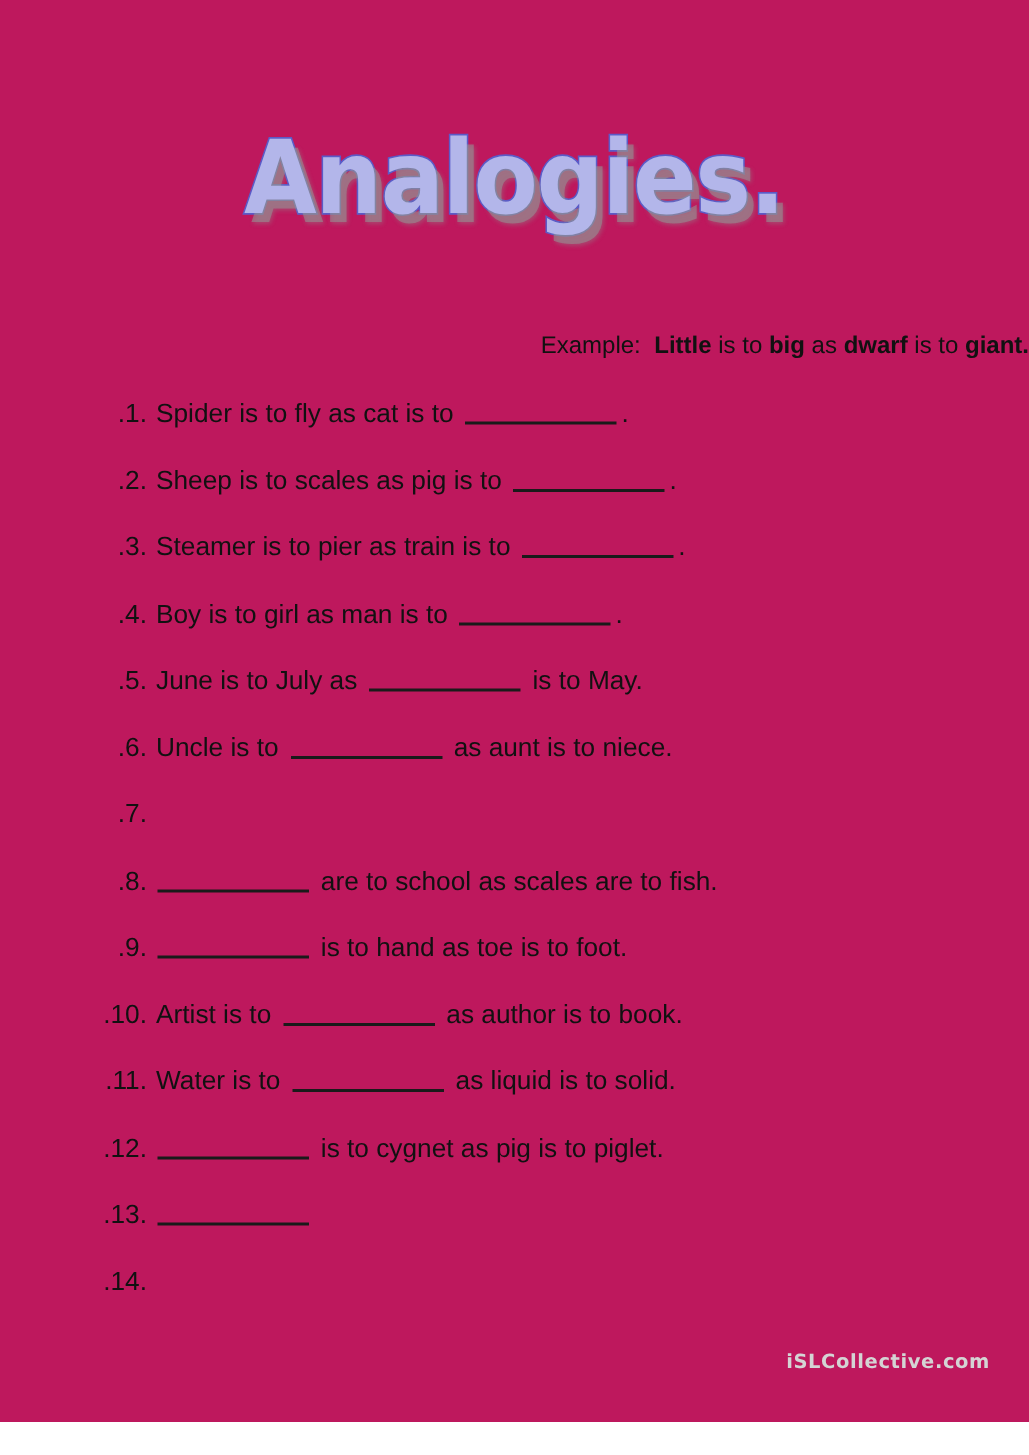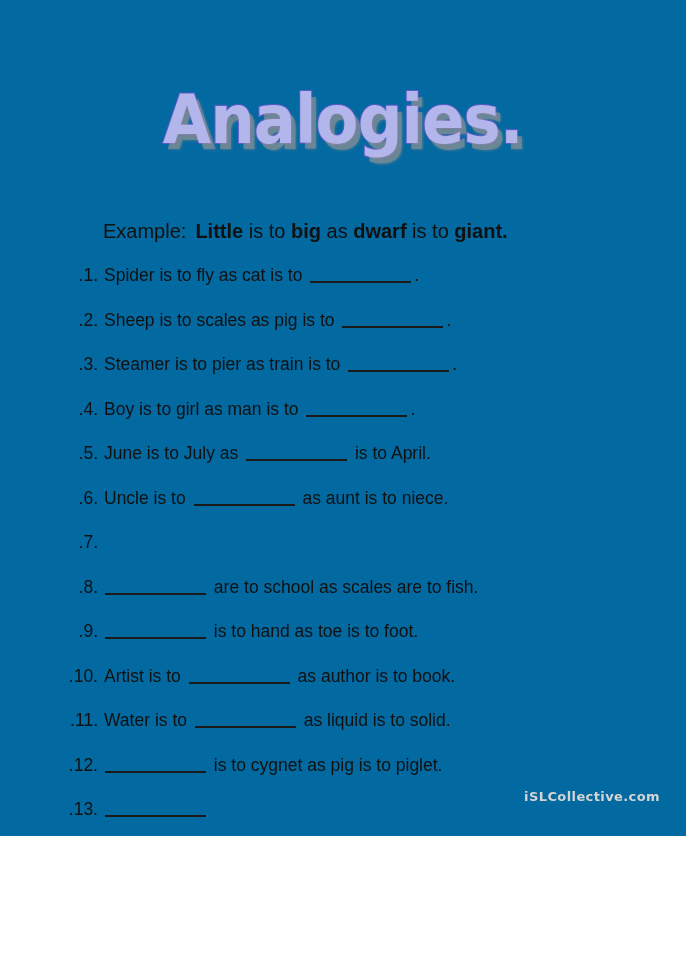--- a/index.html
+++ b/index.html
@@ -10,22 +10,22 @@
   }
 
   body {
     font-family: "Liberation Sans", sans-serif;
     color: #1a1a1a;
   }
 
   #page {
     position: relative;
     width: 686px;
-    height: 836px;
-    background: #0369a1;
+    height: 948px;
+    background: #be185d;
     overflow: hidden;
     margin: 0 auto;
   }
 
   
   #title-area {
     position: absolute;
     left: 0;
     top: 86px;
     width: 686px;
@@ -54,26 +54,27 @@
   
   #content {
     position: absolute;
     left: 0;
     top: 220px;
     width: 686px;
   }
 
   
   #example-line {
-    font-size: 20px;
+    font-size: 16px;
     line-height: 22px;
     margin-left: 103px;
     margin-bottom: 22px;
     white-space: nowrap;
     color: #111111;
+    text-align: right;
   }
   #example-line .lbl { font-weight: normal; }
   #example-line .b  { font-weight: bold; }
   #example-line .sp { display:inline-block; width:9px; }
 
   
   #item-list {
     list-style: none;
     margin: 0;
     padding: 0;
@@ -153,21 +154,21 @@
         <li class="item">
           <span class="item-num">.3.</span>
           <span class="item-text"><span>Steamer is to pier as train is to </span><span class="blank"></span><span>.</span></span>
         </li>
         <li class="item">
           <span class="item-num">.4.</span>
           <span class="item-text"><span>Boy is to girl as man is to </span><span class="blank"></span><span>.</span></span>
         </li>
         <li class="item">
           <span class="item-num">.5.</span>
-          <span class="item-text"><span>June is to July as </span><span class="blank"></span><span> is to April.</span></span>
+          <span class="item-text"><span>June is to July as </span><span class="blank"></span><span> is to May.</span></span>
         </li>
         <li class="item">
           <span class="item-num">.6.</span>
           <span class="item-text"><span>Uncle is to </span><span class="blank"></span><span> as aunt is to niece.</span></span>
         </li>
         <li class="item">
           <span class="item-num">.7.</span>
         </li>
         <li class="item">
           <span class="item-num">.8.</span>

